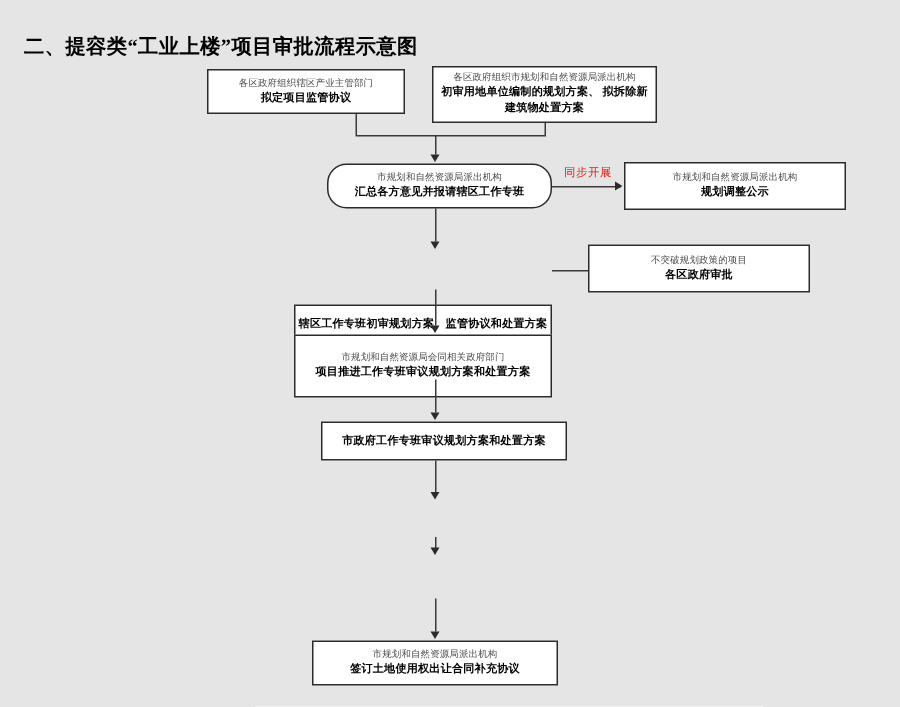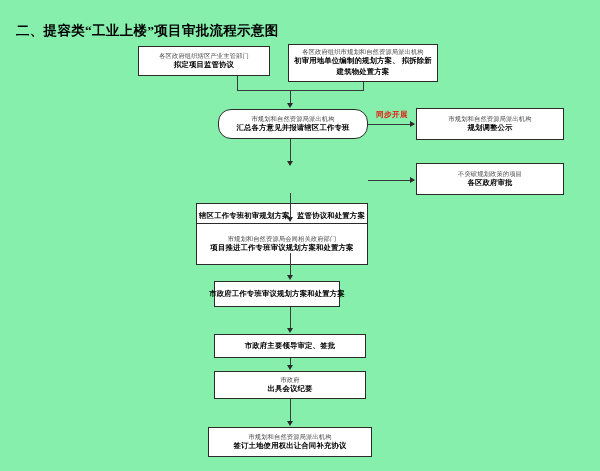--- a/index.html
+++ b/index.html
@@ -4,21 +4,21 @@
 <style>
   html, body {
     margin: 0;
     padding: 0;
     background: #ffffff;
   }
   #page {
     position: relative;
     width: 600px;
     height: 471px;
-    background: #86efac;
+    background: #e5e5e5;
     font-family: "Liberation Serif", "DejaVu Serif", serif;
     overflow: hidden;
   }
   
   .page-title {
     position: absolute;
     left: 16px;
     top: 22px;
     font-size: 13.5px;
     font-weight: bold;
@@ -82,21 +82,21 @@
     width: 0;
     height: 0;
     border-top: 3.6px solid transparent;
     border-bottom: 3.6px solid transparent;
     border-left: 5.5px solid #2b2b2b;
   }
   
   .red-note {
     position: absolute;
     font-size: 7.6px;
-    font-weight: bold;
+    font-weight: normal;
     color: #e8180c;
     white-space: nowrap;
     letter-spacing: 0.4px;
   }
 </style>
 </head>
 <body>
 
 <div id="page">
 
@@ -137,54 +137,47 @@
   <div class="vline" style="left:290px; top:139px; height:22px;"></div>
   <div class="arrow-down" style="left:286.5px; top:161px;"></div>
 
   <div class="node" style="left:196px; top:167px; width:172px; height:26px;margin-top:36px;">
     <div class="main">辖区工作专班初审规划方案、监管协议和处置方案</div>
   </div>
 
   <div class="hline" style="left:368px; top:180px; width:46px;"></div>
   <div class="arrow-right" style="left:410px; top:176.5px;"></div>
 
-  <div class="node" style="left:416px; top:163px; width:148px; height:32px;">
+  <div class="node" style="left:392px; top:163px; width:148px; height:32px;">
     <div class="sub">不突破规划政策的项目</div>
     <div class="main">各区政府审批</div>
   </div>
 
   <div class="vline" style="left:290px; top:193px; height:24px;"></div>
   <div class="arrow-down" style="left:286.5px; top:217px;"></div>
 
   <div class="node" style="left:196px; top:223px; width:172px; height:42px;">
     <div class="sub">市规划和自然资源局会同相关政府部门</div>
     <div class="main">项目推进工作专班审议规划方案和处置方案</div>
   </div>
 
   <div class="vline" style="left:290px; top:253px; height:22px;"></div>
   <div class="arrow-down" style="left:286.5px; top:275px;"></div>
 
-  <div class="node" style="left:214px; top:281px; width:126px; height:26px;">
+  <div class="node" style="left:214px; top:281px; width:164px; height:26px;">
     <div class="main">市政府工作专班审议规划方案和处置方案</div>
   </div>
 
   <div class="vline" style="left:290px; top:307px; height:21px;"></div>
   <div class="arrow-down" style="left:286.5px; top:328px;"></div>
 
-  <div class="node" style="left:214px; top:334px; width:152px; height:24px;">
-    <div class="main">市政府主要领导审定、签批</div>
-  </div>
 
   <div class="vline" style="left:290px; top:358px; height:9px;"></div>
   <div class="arrow-down" style="left:286.5px; top:365px;"></div>
 
-  <div class="node" style="left:214px; top:371px; width:152px; height:28px;">
-    <div class="sub">市政府</div>
-    <div class="main">出具会议纪要</div>
-  </div>
 
   <div class="vline" style="left:290px; top:399px; height:22px;"></div>
   <div class="arrow-down" style="left:286.5px; top:421px;"></div>
 
   <div class="node" style="left:208px; top:427px; width:164px; height:30px;justify-content:center;">
     <div class="sub">市规划和自然资源局派出机构</div>
     <div class="main">签订土地使用权出让合同补充协议</div>
   </div>
 
 </div>

